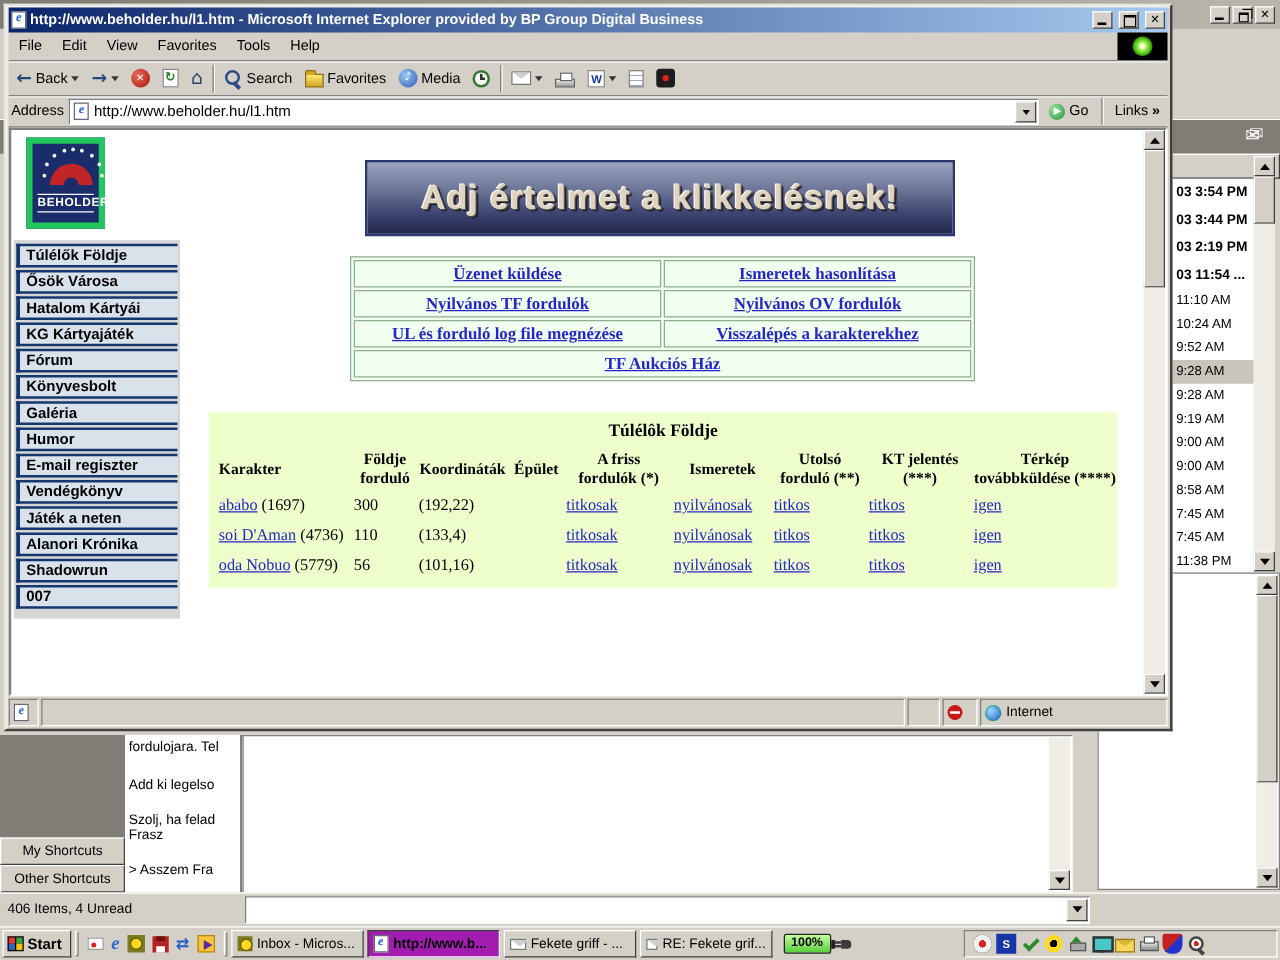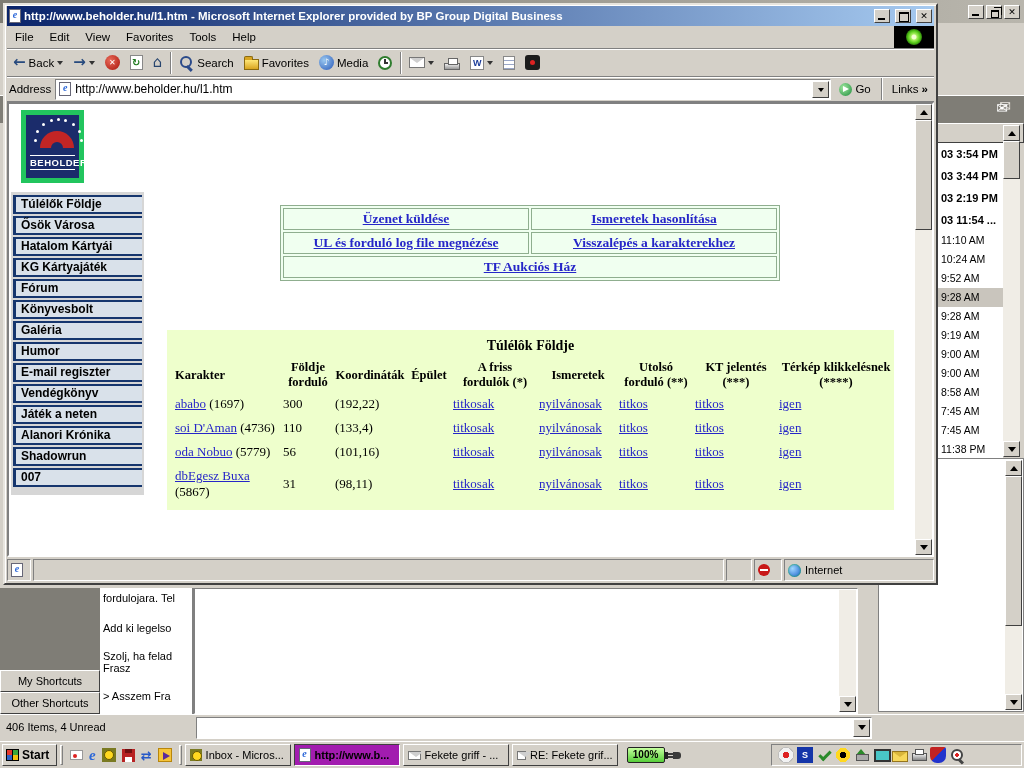--- a/index.html
+++ b/index.html
@@ -394,26 +394,33 @@
             <div class="nav-box">Alanori Krónika</div>
           </div>
         <div class="nav-item">
             <div class="nav-box">Shadowrun</div>
           </div>
         <div class="nav-item">
             <div class="nav-box">007</div>
           </div>
       </div>
 
+      <div class="banner">
+        <span>Adj értelmet a klikkelésnek!</span>
+      </div>
 
       <table class="qlinks">
         <tbody>
             <tr>
           <td style="width:50%;"><span class="plink">Üzenet küldése</span></td>
           <td><span class="plink">Ismeretek hasonlítása</span></td>
+        </tr>
+        <tr>
+          <td><span class="plink">Nyilvános TF fordulók</span></td>
+          <td><span class="plink">Nyilvános OV fordulók</span></td>
         </tr>
         <tr>
           <td><span class="plink">UL és forduló log file megnézése</span></td>
           <td><span class="plink">Visszalépés a karakterekhez</span></td>
         </tr>
         <tr>
           <td colspan="2"><span class="plink">TF Aukciós Ház</span></td>
         </tr>
       </tbody>
         </table>
@@ -435,21 +442,21 @@
           <tbody>
               <tr>
             <th class="tl">Karakter</th>
             <th>Földje forduló</th>
             <th>Koordináták</th>
             <th>Épület</th>
             <th>A friss fordulók (*)</th>
             <th>Ismeretek</th>
             <th>Utolsó forduló (**)</th>
             <th>KT jelentés (***)</th>
-            <th>Térkép klikkelésnek (****)</th>
+            <th>Térkép továbbküldése (****)</th>
           </tr>
           <tr>
             <td class="tl"><span class="plink">ababo</span> <span>(1697)</span></td>
             <td>300</td>
             <td>(192,22)</td>
             <td></td>
             <td><span class="plink">titkosak</span></td>
             <td><span class="plink">nyilvánosak</span></td>
             <td><span class="plink">titkos</span></td>
             <td><span class="plink">titkos</span></td>
@@ -463,31 +470,20 @@
             <td><span class="plink">titkosak</span></td>
             <td><span class="plink">nyilvánosak</span></td>
             <td><span class="plink">titkos</span></td>
             <td><span class="plink">titkos</span></td>
             <td><span class="plink">igen</span></td>
           </tr>
           <tr>
             <td class="tl"><span class="plink">oda Nobuo</span> <span>(5779)</span></td>
             <td>56</td>
             <td>(101,16)</td>
-            <td></td>
-            <td><span class="plink">titkosak</span></td>
-            <td><span class="plink">nyilvánosak</span></td>
-            <td><span class="plink">titkos</span></td>
-            <td><span class="plink">titkos</span></td>
-            <td><span class="plink">igen</span></td>
-          </tr>
-          <tr>
-            <td class="tl"><span class="plink">dbEgesz Buxa</span> <span>(5867)</span></td>
-            <td>31</td>
-            <td>(98,11)</td>
             <td></td>
             <td><span class="plink">titkosak</span></td>
             <td><span class="plink">nyilvánosak</span></td>
             <td><span class="plink">titkos</span></td>
             <td><span class="plink">titkos</span></td>
             <td><span class="plink">igen</span></td>
           </tr>
         </tbody>
           </table>
       </div>

